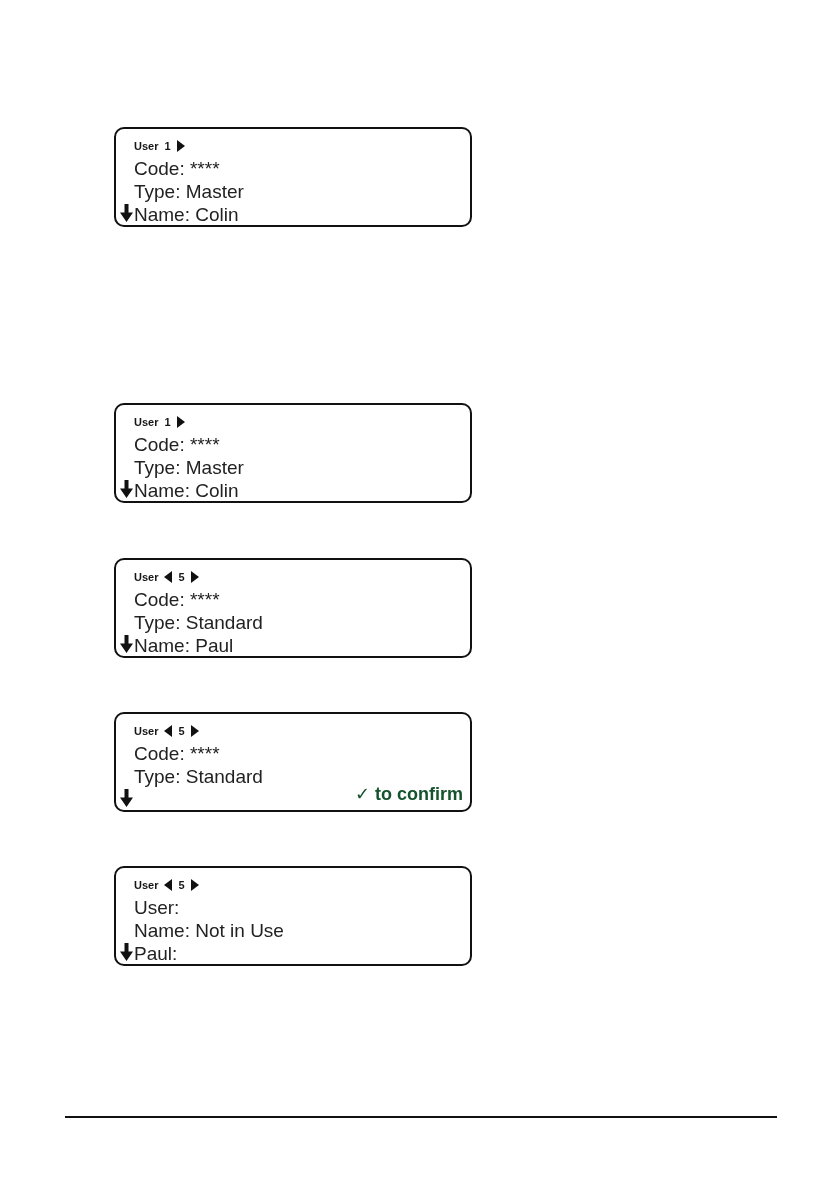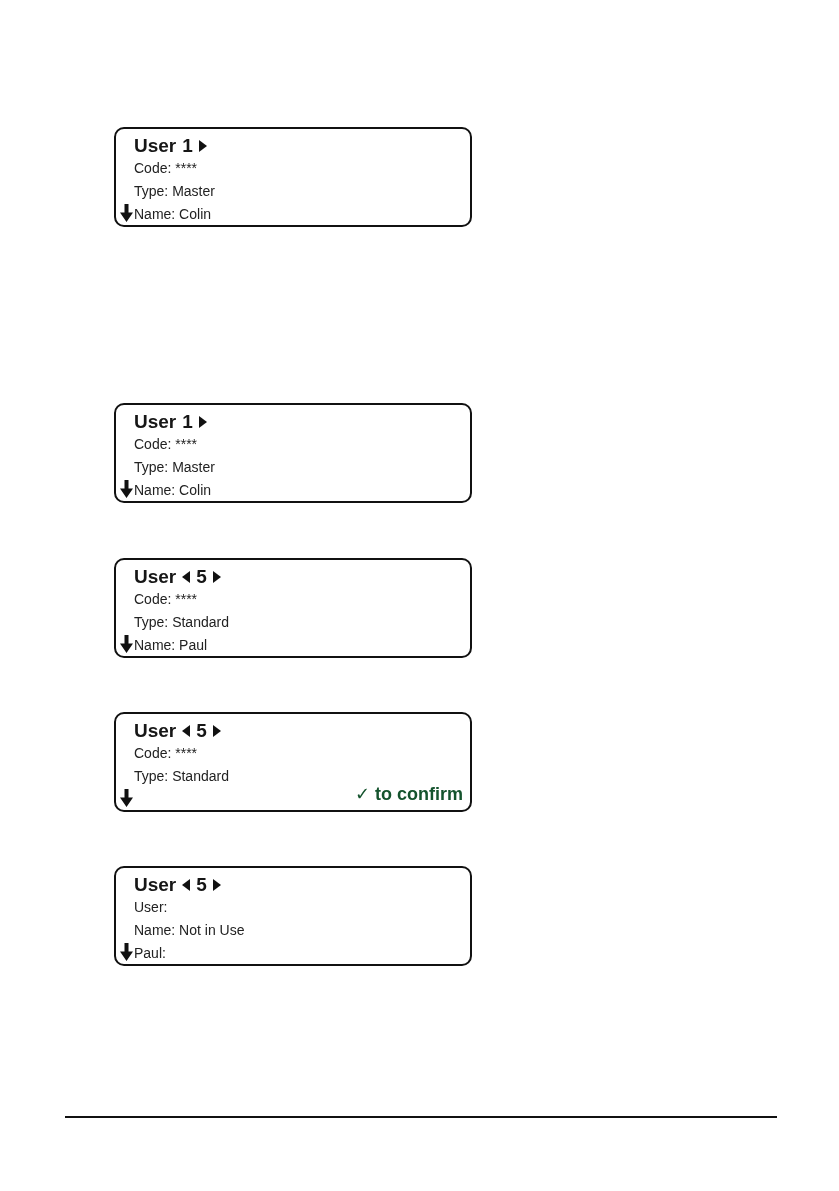--- a/index.html
+++ b/index.html
@@ -30,38 +30,38 @@
   .screen.s1 { top: 403px; }
   .screen.s2 { top: 558px; }
   .screen.s3 { top: 712px; }
   .screen.s4 { top: 866px; }
 
   .hdr {
     display: flex;
     align-items: center;
     gap: 6px;
     height: 23px;
-    font-size: 19px;
+    font-size: 11px;
     font-weight: bold;
     color: #161616;
   }
   .tri {
     display: inline-block;
     width: 0;
     height: 0;
     border-top: 6px solid transparent;
     border-bottom: 6px solid transparent;
   }
   .tri.right { border-left: 8px solid #111111; }
   .tri.left  { border-right: 8px solid #111111; }
 
   .ln {
     height: 23px;
     line-height: 23px;
-    font-size: 14px;
+    font-size: 19px;
     color: #222222;
     white-space: pre;
   }
   .down {
     position: absolute;
     left: 4px;
     bottom: 3px;
     line-height: 0;
   }
   .confirm {

